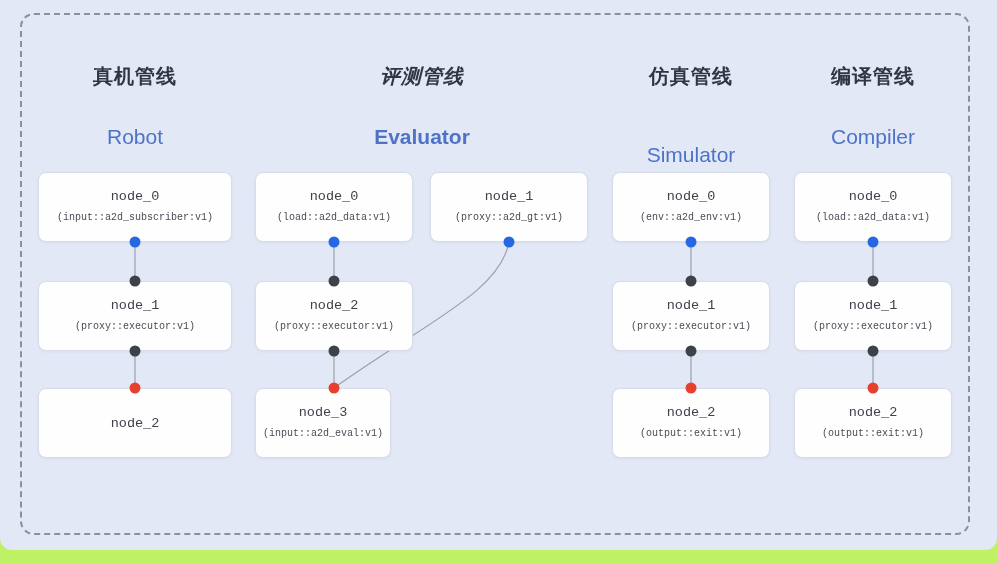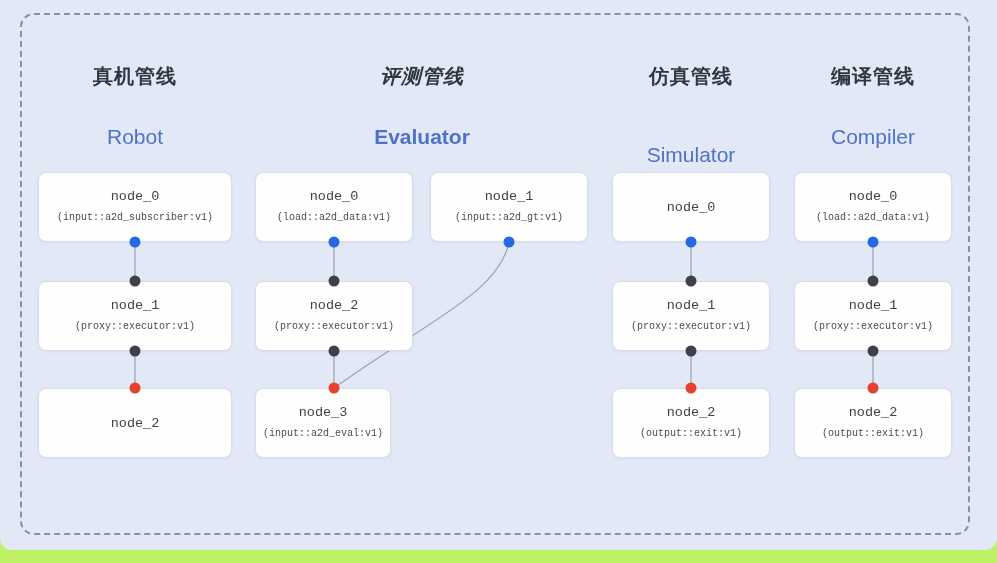--- a/index.html
+++ b/index.html
@@ -52,39 +52,40 @@
       <div class="port-dot" style="left: 135px; top: 351px; background: rgb(61, 66, 72);"></div>
       <div class="port-dot" style="left: 135px; top: 388px; background: rgb(232, 64, 46);"></div>
       <div class="title-cn" style="left: 422px; top: 76px; font-style: italic;">评测管线</div>
       <div class="title-en" style="left: 422px; top: 137px; font-weight: bold;">Evaluator</div>
       <div class="node-box" style="left: 255px; top: 172px; width: 158px; height: 70px;">
         <div class="node-line1">node_0</div>
         <div class="node-line2">(load::a2d_data:v1)</div>
       </div>
       <div class="node-box" style="left: 430px; top: 172px; width: 158px; height: 70px;">
         <div class="node-line1">node_1</div>
-        <div class="node-line2">(input::a2d_gt:v1)</div>
+        <div class="node-line2">(proxy::a2d_gt:v1)</div>
       </div>
       <div class="node-box" style="left: 255px; top: 281px; width: 158px; height: 70px;">
         <div class="node-line1">node_2</div>
         <div class="node-line2">(proxy::executor:v1)</div>
       </div>
       <div class="node-box" style="left: 255px; top: 388px; width: 136px; height: 70px;">
         <div class="node-line1">node_3</div>
         <div class="node-line2">(input::a2d_eval:v1)</div>
       </div>
       <div class="port-dot" style="left: 334px; top: 242px; background: rgb(38, 104, 227);"></div>
       <div class="port-dot" style="left: 509px; top: 242px; background: rgb(38, 104, 227);"></div>
       <div class="port-dot" style="left: 334px; top: 281px; background: rgb(61, 66, 72);"></div>
       <div class="port-dot" style="left: 334px; top: 351px; background: rgb(61, 66, 72);"></div>
       <div class="port-dot" style="left: 334px; top: 388px; background: rgb(232, 64, 46);"></div>
       <div class="title-cn" style="left: 691px; top: 76px;">仿真管线</div>
       <div class="title-en" style="left: 691px; top: 137px; margin-top: 18px;">Simulator</div>
       <div class="node-box" style="left: 612px; top: 172px; width: 158px; height: 70px;">
         <div class="node-line1">node_0</div>
+        <div class="node-line2">(env::a2d_env:v1)</div>
       </div>
       <div class="node-box" style="left: 612px; top: 281px; width: 158px; height: 70px;">
         <div class="node-line1">node_1</div>
         <div class="node-line2">(proxy::executor:v1)</div>
       </div>
       <div class="node-box" style="left: 612px; top: 388px; width: 158px; height: 70px;">
         <div class="node-line1">node_2</div>
         <div class="node-line2">(output::exit:v1)</div>
       </div>
       <div class="port-dot" style="left: 691px; top: 242px; background: rgb(38, 104, 227);"></div>

